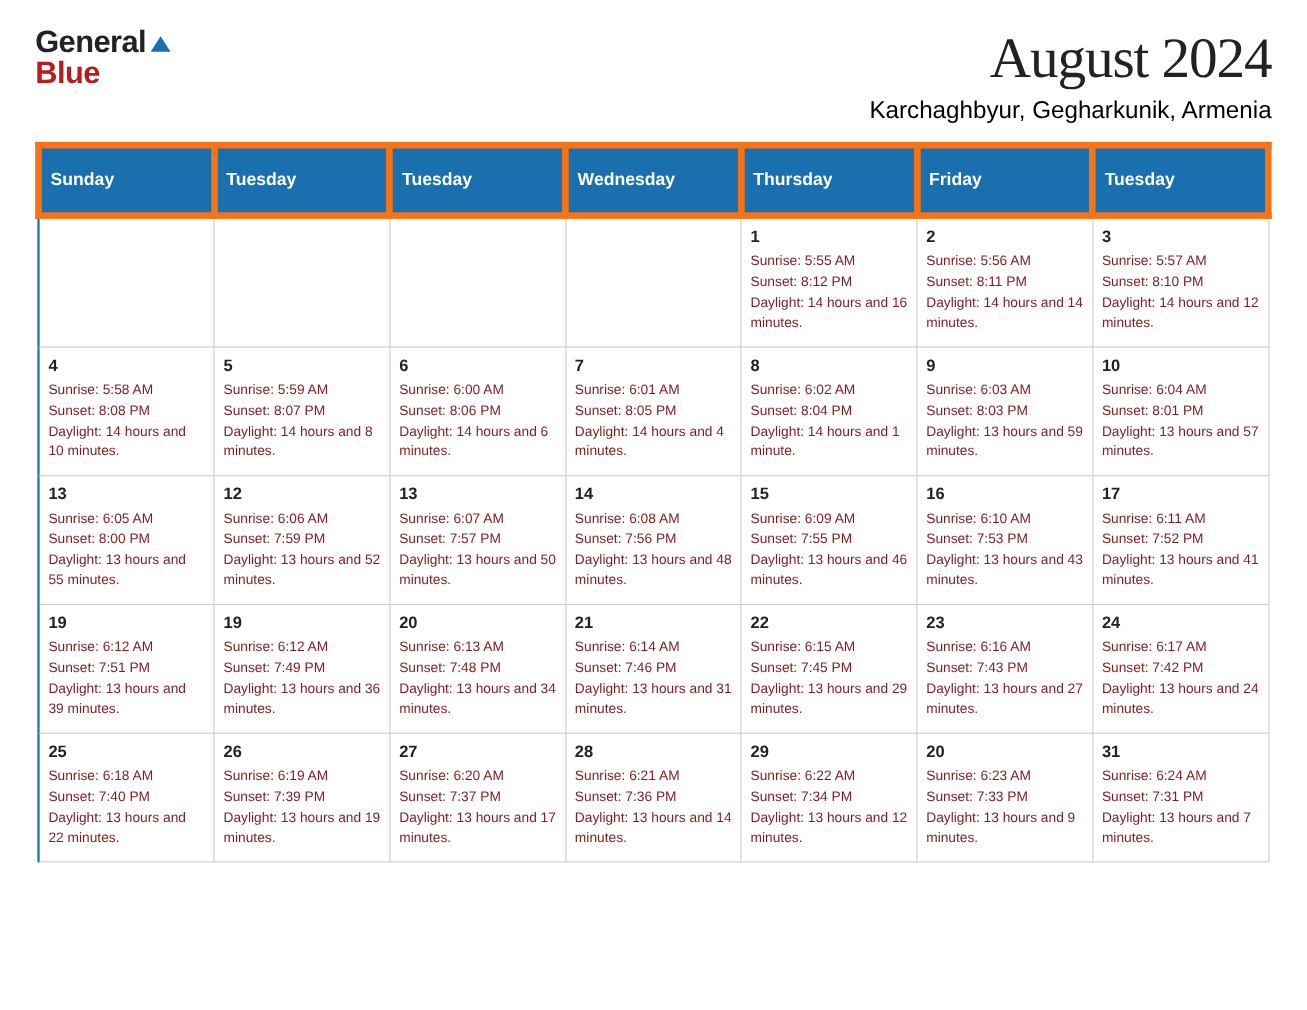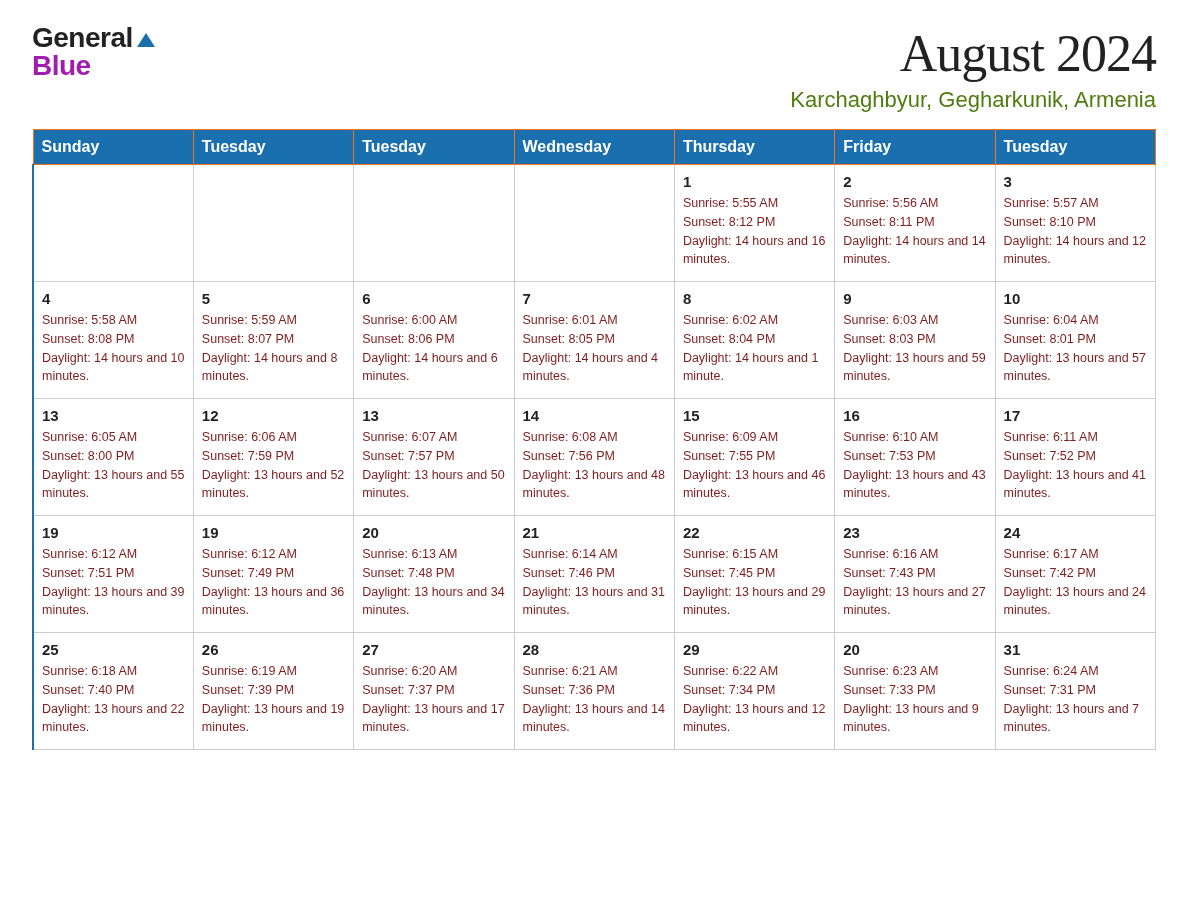--- a/index.html
+++ b/index.html
@@ -25,51 +25,51 @@
     }
     .logo-general {
       font-size: 28px;
       font-weight: bold;
       color: #222;
       letter-spacing: -0.5px;
     }
     .logo-blue {
       font-size: 28px;
       font-weight: bold;
-      color: #a21caf;
+      color: #b91c1c;
       letter-spacing: -0.5px;
     }
     .title-area {
       text-align: right;
     }
     .month-title {
       font-size: 52px;
       font-weight: normal;
       color: #222;
       letter-spacing: -1px;
       font-family: Liberation Serif, serif;
     }
     .location-title {
       font-size: 22px;
-      color: #4d7c0f;
+      color: #000000;
       margin-top: 4px;
     }
     .calendar-table {
       width: 100%;
       border-collapse: collapse;
       table-layout: fixed;
     }
     .calendar-table thead tr th {
       background-color: #1a6faf;
       color: #fff;
       font-size: 16px;
       font-weight: bold;
-      padding: 8px 8px;
+      padding: 20px 8px;
       text-align: left;
-      border: 1px solid #f97316;
+      border: 6px solid #f97316;
     }
     .calendar-table tbody tr td {
       vertical-align: top;
       padding: 8px 8px 12px 8px;
       border: 1px solid #ccc;
       font-size: 13px;
       color: #333;
       height: 100px;
     }
     .day-number {

